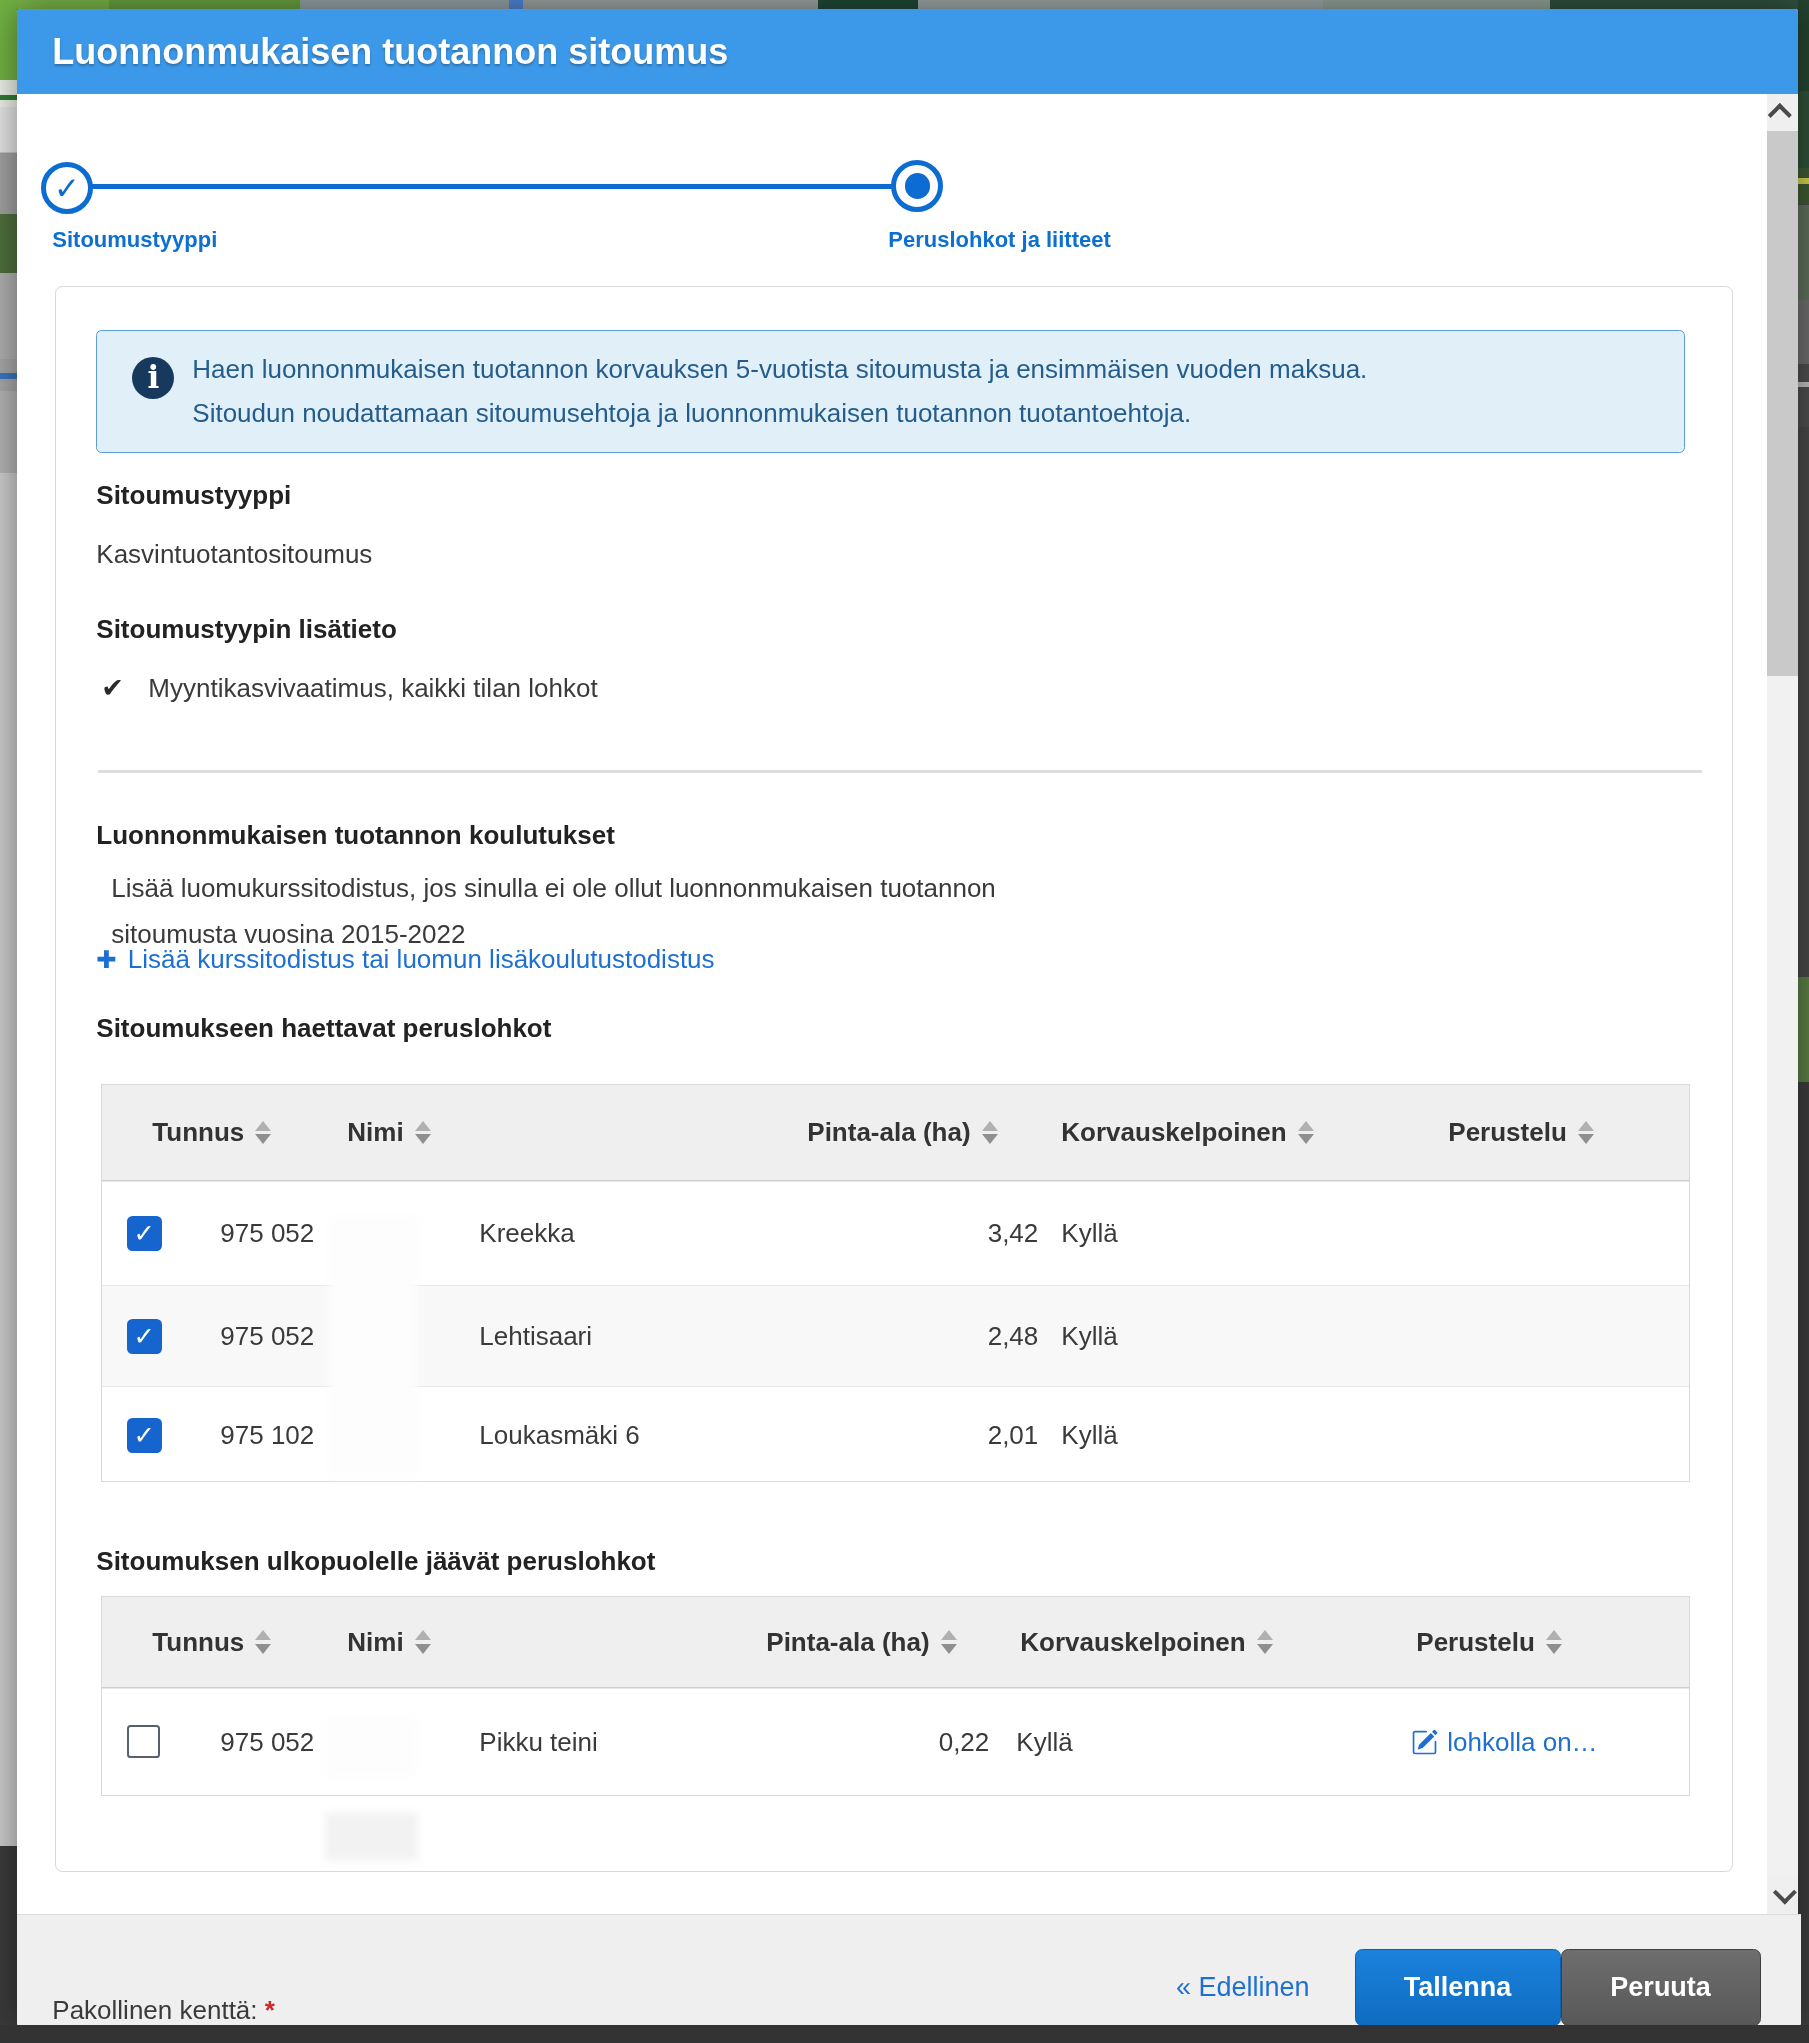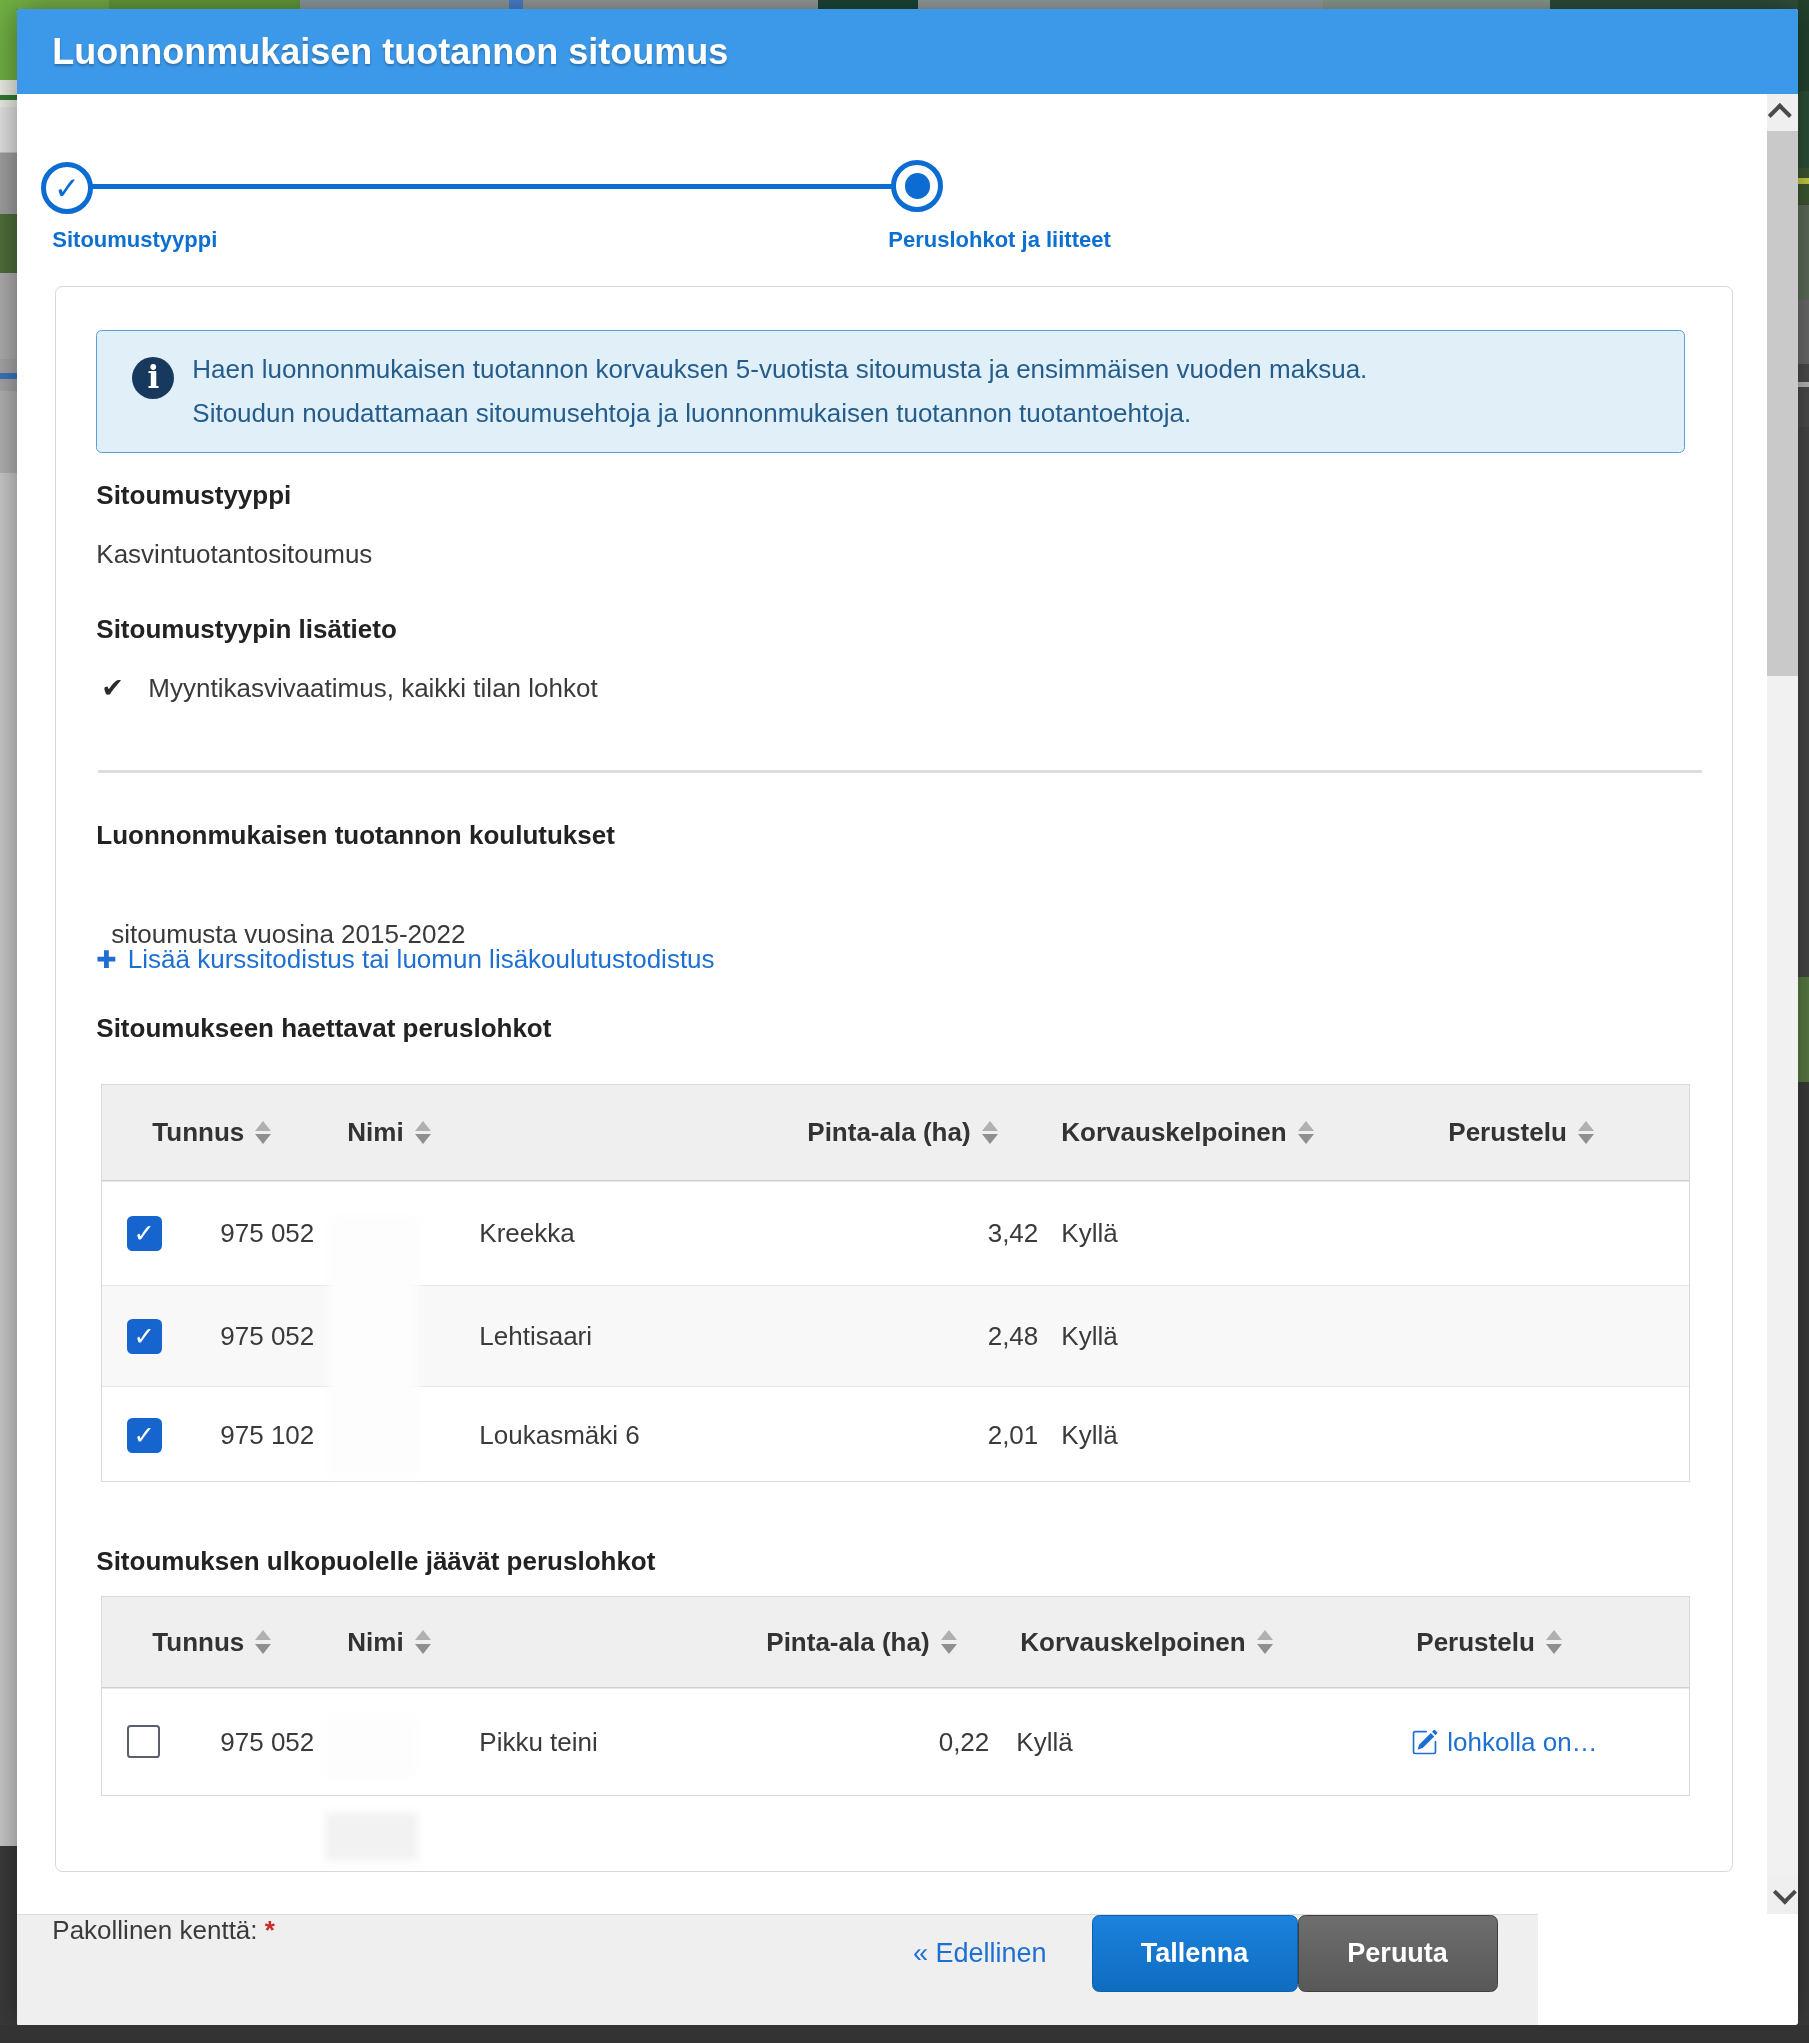--- a/index.html
+++ b/index.html
@@ -75,22 +75,22 @@
   
   .sbar{position:absolute;right:0;top:85px;width:31px;height:1820px;background:#f1f1f1;}
   .sbtn{position:absolute;left:0;width:31px;height:37px;background:#efefef;display:flex;
         align-items:center;justify-content:center;cursor:pointer;}
   .sbtn.up{top:0;} .sbtn.down{bottom:0;height:38px;}
   .chev{width:12.7px;height:12.7px;border-left:4.5px solid #4a4a4a;border-top:4.5px solid #4a4a4a;}
   .chev.u{transform:rotate(45deg) translateY(3.6px);}
   .chev.d{transform:rotate(225deg) translateY(3.6px);}
   .sthumb{position:absolute;left:0;top:37px;width:31px;height:545px;background:#c9c9c9;cursor:grab;}
   
-  .modal-footer{position:absolute;left:0;top:1905px;width:1521px;height:111px;background:#f0eff0;
-    border-top:0.9px solid #dcdcdc;display:flex;align-items:flex-start;border-radius:0 0 2.7px 2.7px;}
+  .modal-footer{position:absolute;left:0;top:1905px;width:1784px;height:111px;background:#f0eff0;
+    border-top:0.9px solid #dcdcdc;display:flex;align-items:flex-end;border-radius:0 0 2.7px 2.7px;}
   .req{margin-left:35px;font-size:26px;color:#3a3a3a;white-space:nowrap;}
   .req .star{color:#cc2a2a;font-weight:bold;}
   .foot-right{margin-left:auto;display:flex;align-items:center;margin-right:12.7px;}
   .prev-link{font-size:27px;color:#1d70d2;margin-right:45px;cursor:pointer;white-space:nowrap;}
   .btn{height:75px;border-radius:7.3px;font-size:27px;font-weight:bold;color:#fff;
        display:flex;align-items:center;justify-content:center;cursor:pointer;white-space:nowrap;}
   .btn-cancel{width:198px;background:linear-gradient(#6e6e6e,#585858);border:1.8px solid #3f3f3f;
               margin-right:28px;}
   .btn-save{width:204px;background:linear-gradient(#1b82dd,#0f6cc0);border:1.8px solid #0d5fae;}
   .edit-icon{width:27px;height:27px;flex:none;}
@@ -158,20 +158,21 @@
       <div class="h1" style="left:40px;top:193px;">Sitoumustyyppi</div>
       <div class="txt" style="left:40px;top:252px;">Kasvintuotantositoumus</div>
 
       <div class="h1" style="left:40px;top:327px;">Sitoumustyypin lisätieto</div>
       <span class="check-glyph" style="left:45px;top:385px;">✔</span>
       <div class="txt" style="left:92px;top:386px;">Myyntikasvivaatimus, kaikki tilan lohkot</div>
 
       <div class="divider"></div>
 
       <div class="h1" style="left:40px;top:533px;">Luonnonmukaisen tuotannon koulutukset</div>
+      <div class="txt" style="left:55px;top:586px;">Lisää luomukurssitodistus, jos sinulla ei ole ollut luonnonmukaisen tuotannon</div>
       <div class="txt" style="left:55px;top:632px;">sitoumusta vuosina 2015-2022</div>
       <div class="add-link">
         <span class="plus-icon">✚</span>
         <span class="blue-link">Lisää kurssitodistus tai luomun lisäkoulutustodistus</span>
       </div>
 
       <div class="h1" style="left:40px;top:726px;">Sitoumukseen haettavat peruslohkot</div>
 
       <div class="table t1">
         <div class="thead">

